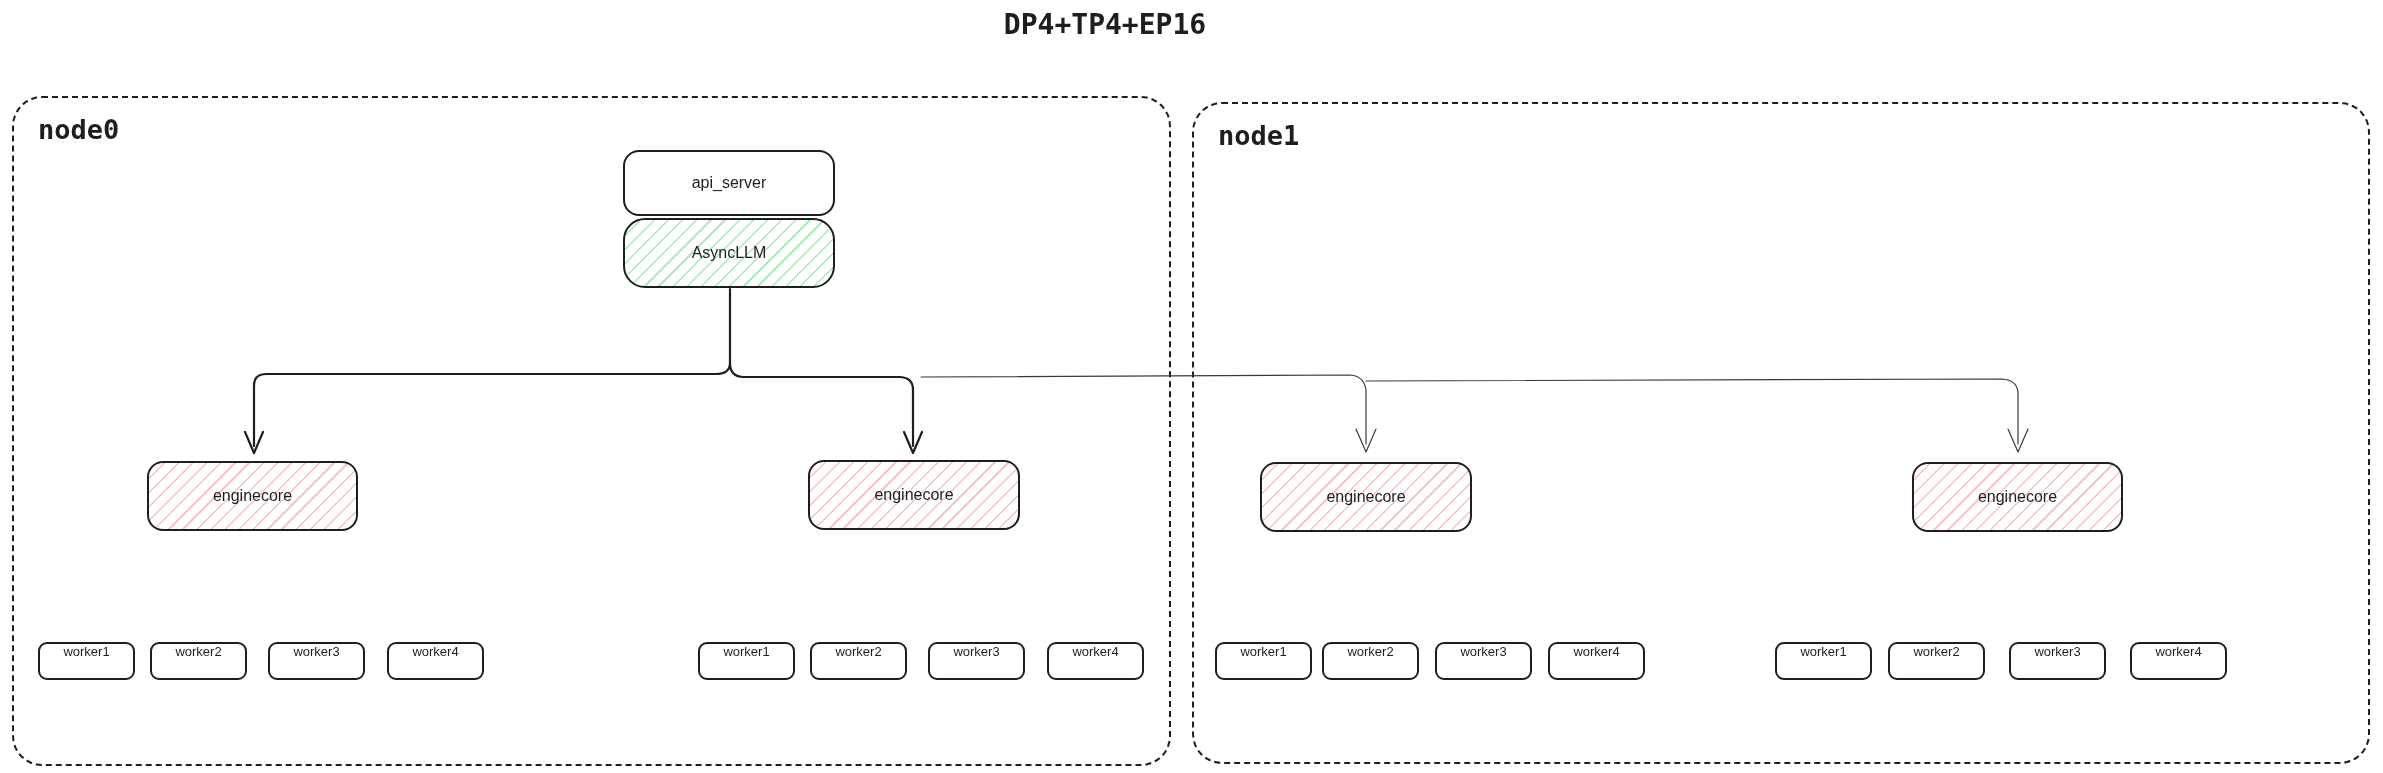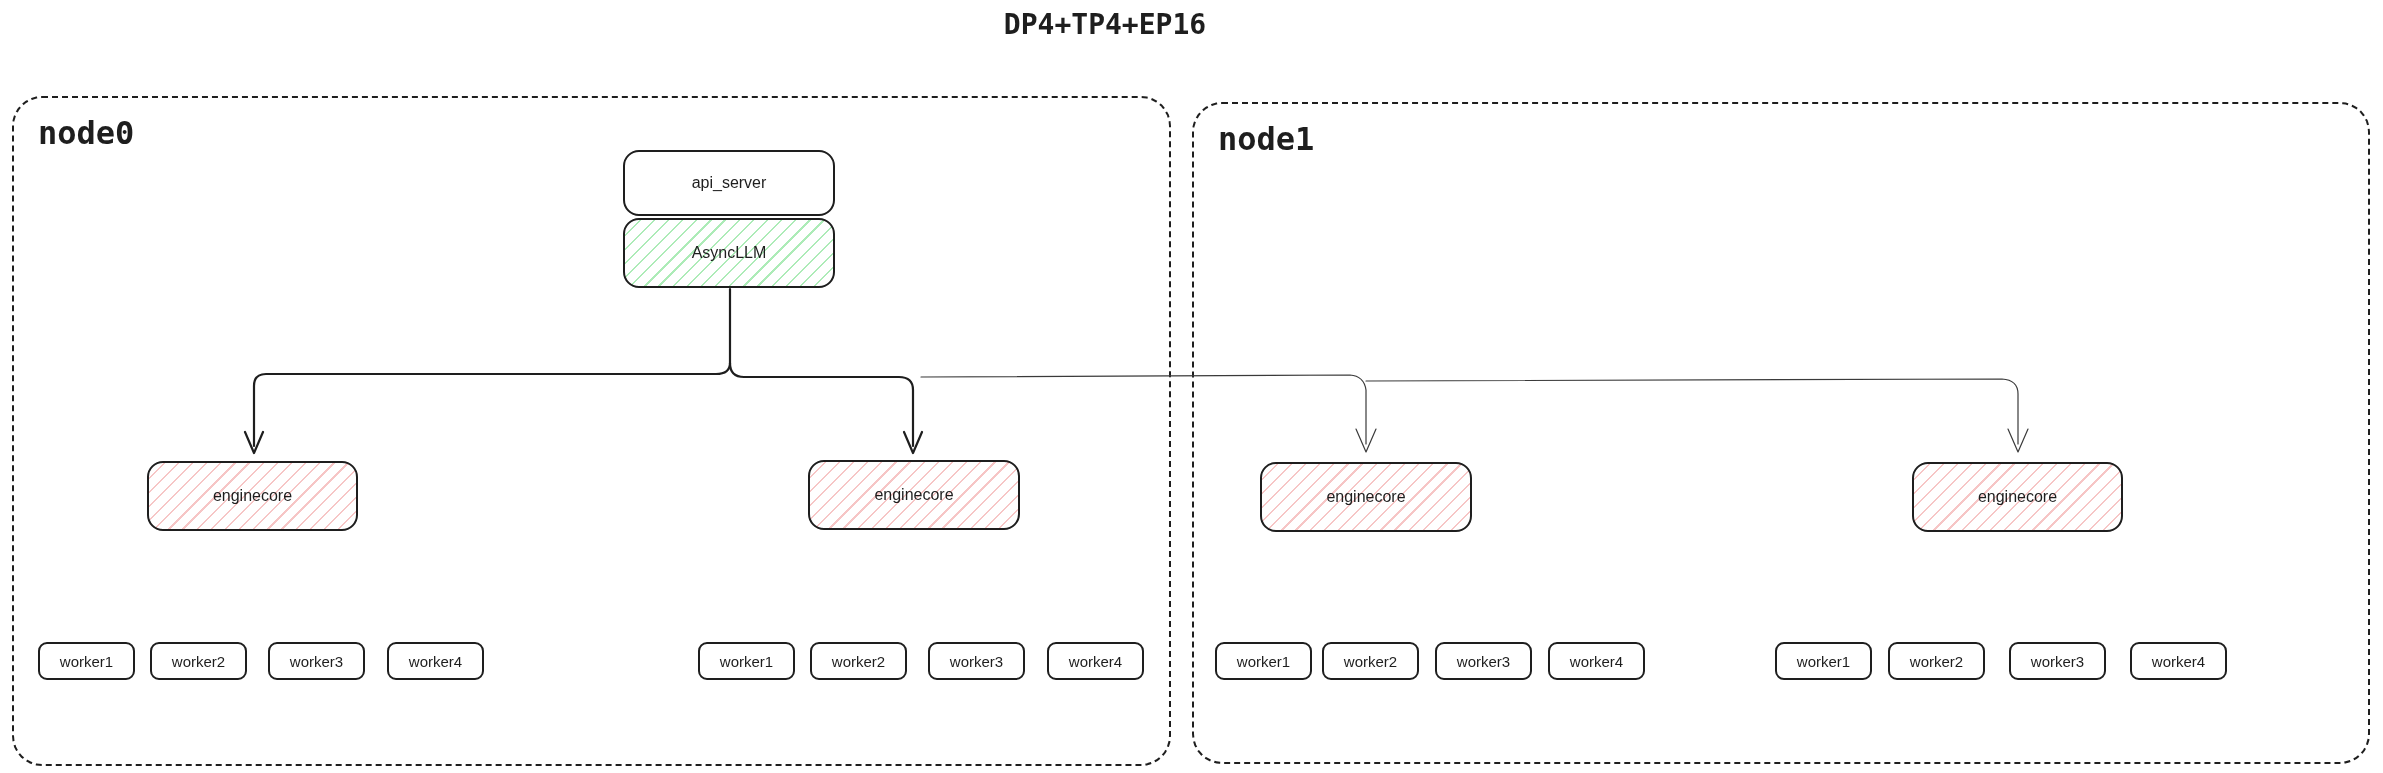--- a/index.html
+++ b/index.html
@@ -4,32 +4,32 @@
 <style>
   html,body{margin:0;padding:0;background:#ffffff;}
   #canvas{position:relative;width:2383px;height:773px;background:#ffffff;overflow:hidden;
           font-family:"Liberation Sans", sans-serif;color:#1e1e1e;}
 
   .diagram-title{position:absolute;left:1105px;top:2px;transform:translateX(-50%);
     font-family:"DejaVu Sans Mono", monospace;font-weight:bold;font-size:28px;white-space:nowrap;margin-top:6px;}
 
   .node-box{position:absolute;border:2.4px dashed #1e1e1e;border-radius:30px;background:transparent;}
   .node-label{position:absolute;left:24px;top:16px;
-    font-family:"DejaVu Sans Mono", monospace;font-weight:bold;font-size:32px;}
+    font-family:"DejaVu Sans Mono", monospace;font-weight:bold;font-size:27px;}
 
   .shape{position:absolute;border:2px solid #1e1e1e;border-radius:16px;background:#ffffff;
     display:flex;align-items:center;justify-content:center;font-size:16px;box-sizing:border-box;}
 
   .hatch-green{background:
-    repeating-linear-gradient(135deg, rgba(105,219,124,0.55) 0 1.6px, rgba(0,0,0,0) 1.6px 10px) #ffffff;}
+    repeating-linear-gradient(135deg, rgba(105,219,124,0.55) 0 1.6px, rgba(0,0,0,0) 1.6px 10px) #ffffff; border-radius: 22px;}
   .hatch-red{background:
     repeating-linear-gradient(135deg, rgba(224,49,49,0.28) 0 1.6px, rgba(0,0,0,0) 1.6px 10px) #ffffff;}
 
   .worker{position:absolute;top:642px;width:97px;height:38px;border:2px solid #1e1e1e;border-radius:9px;
-    background:#ffffff;display:flex;align-items:center;justify-content:center;font-size:15px;box-sizing:border-box;}
+    background:#ffffff;display:flex;justify-content:center;font-size:13px;box-sizing:border-box;}
 
   svg.arrows{position:absolute;left:0;top:0;pointer-events:none;}
 </style>
 </head>
 <body>
 
 <div id="canvas">
 
   <div class="diagram-title">DP4+TP4+EP16</div>
 

